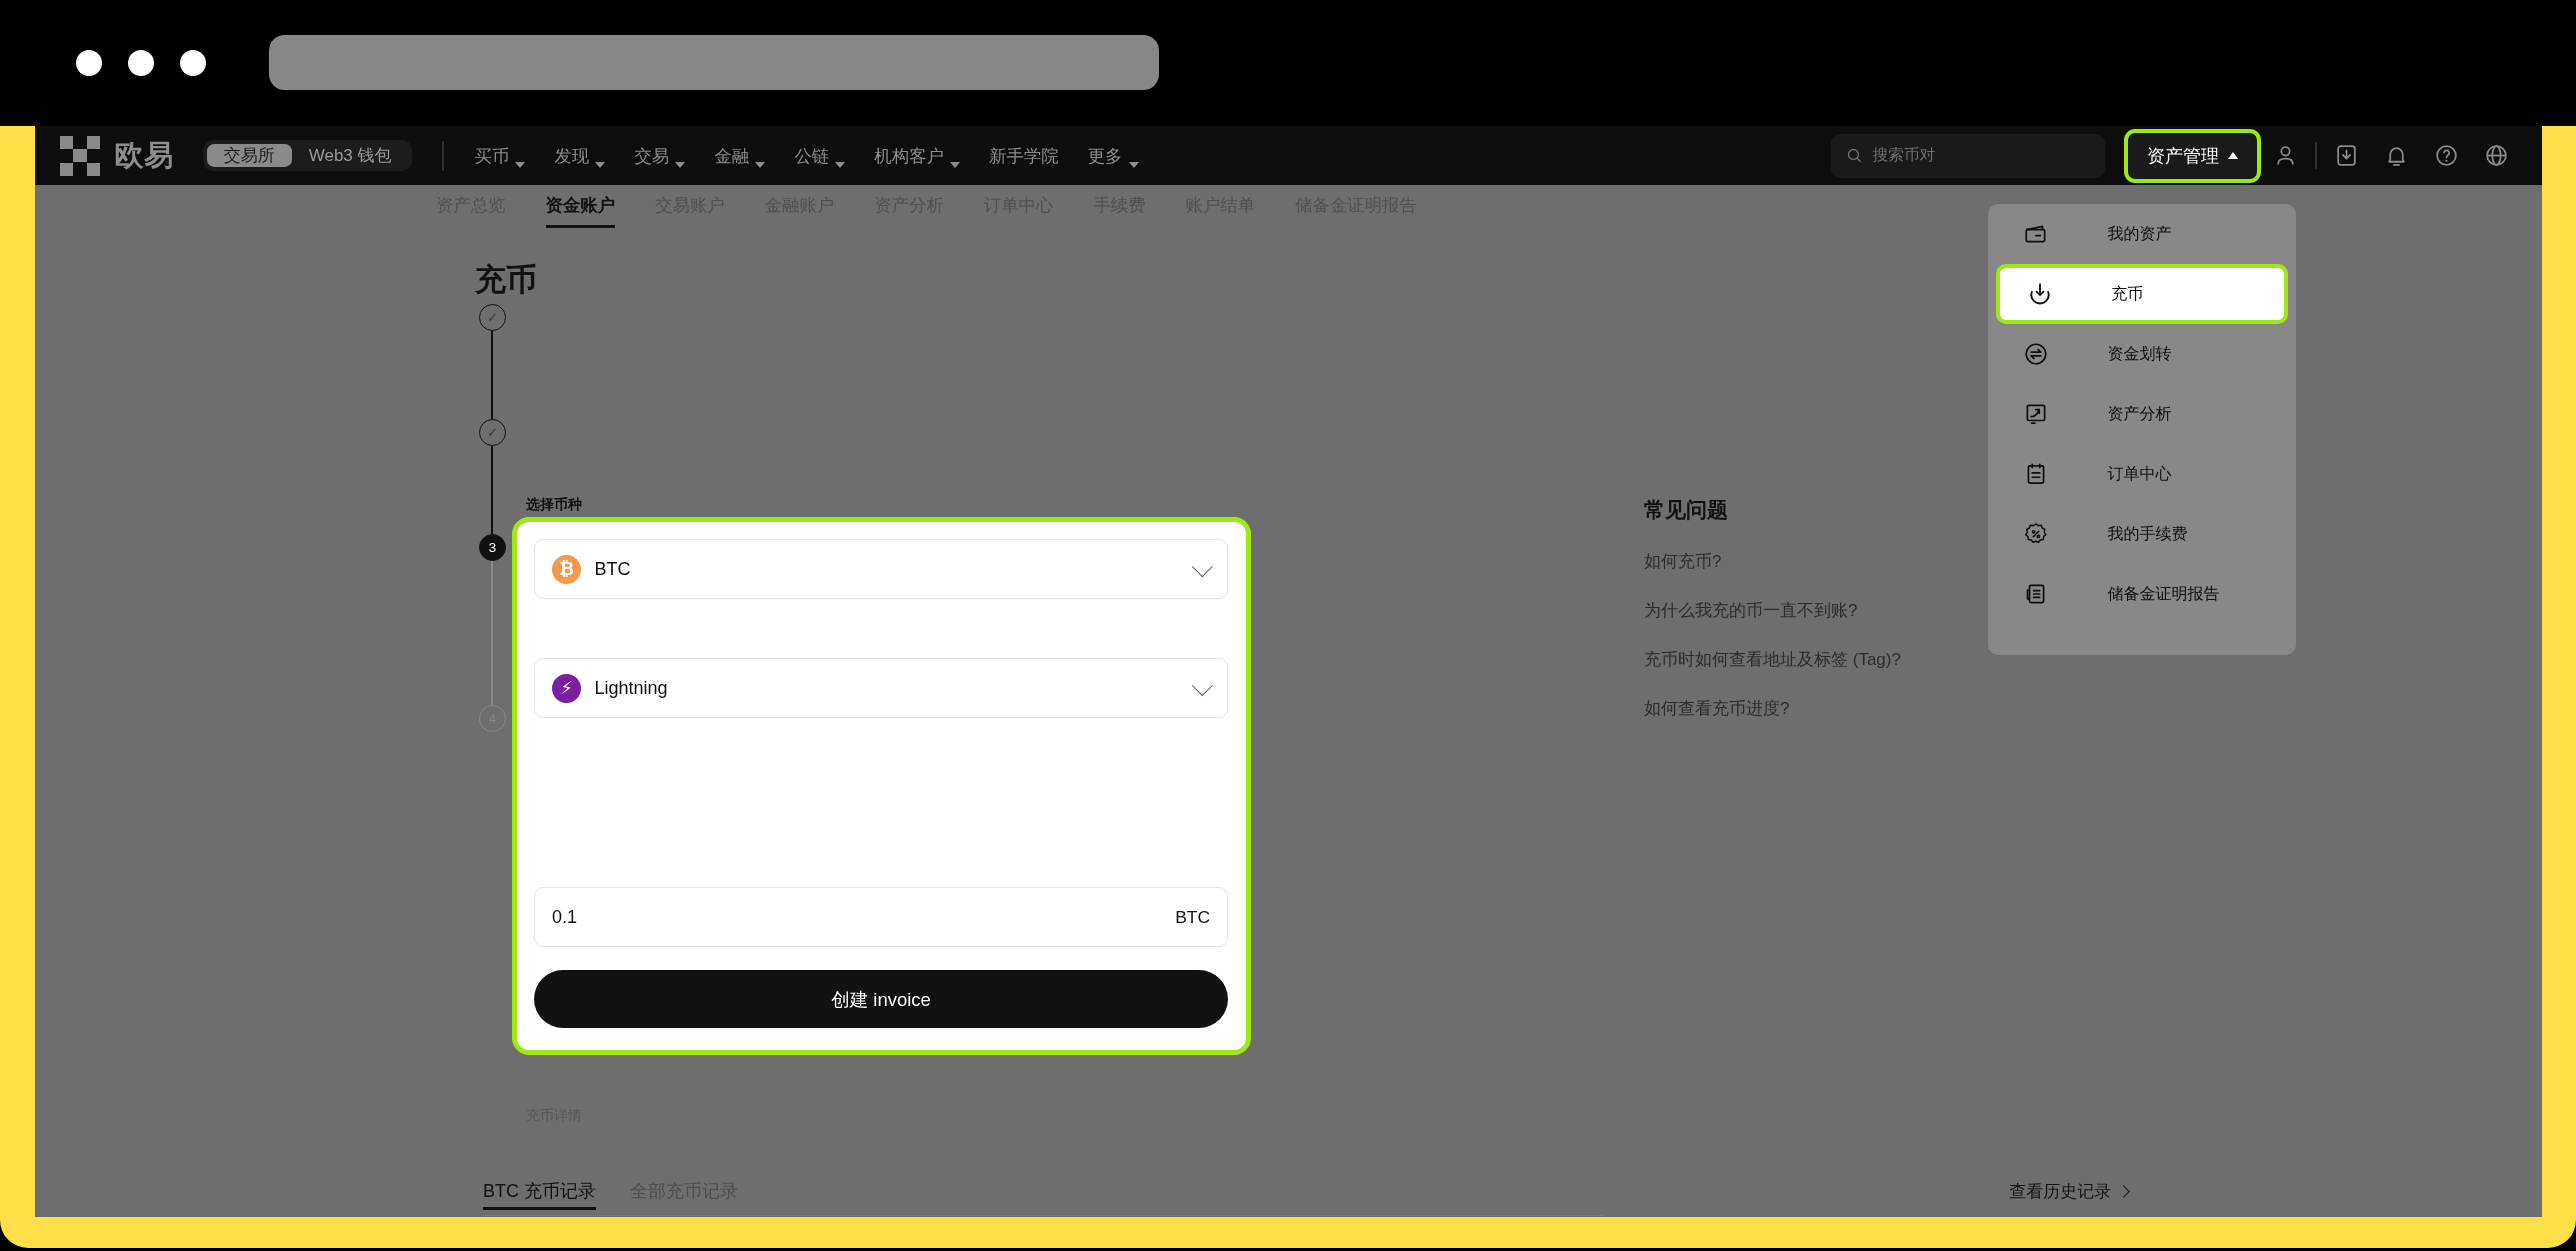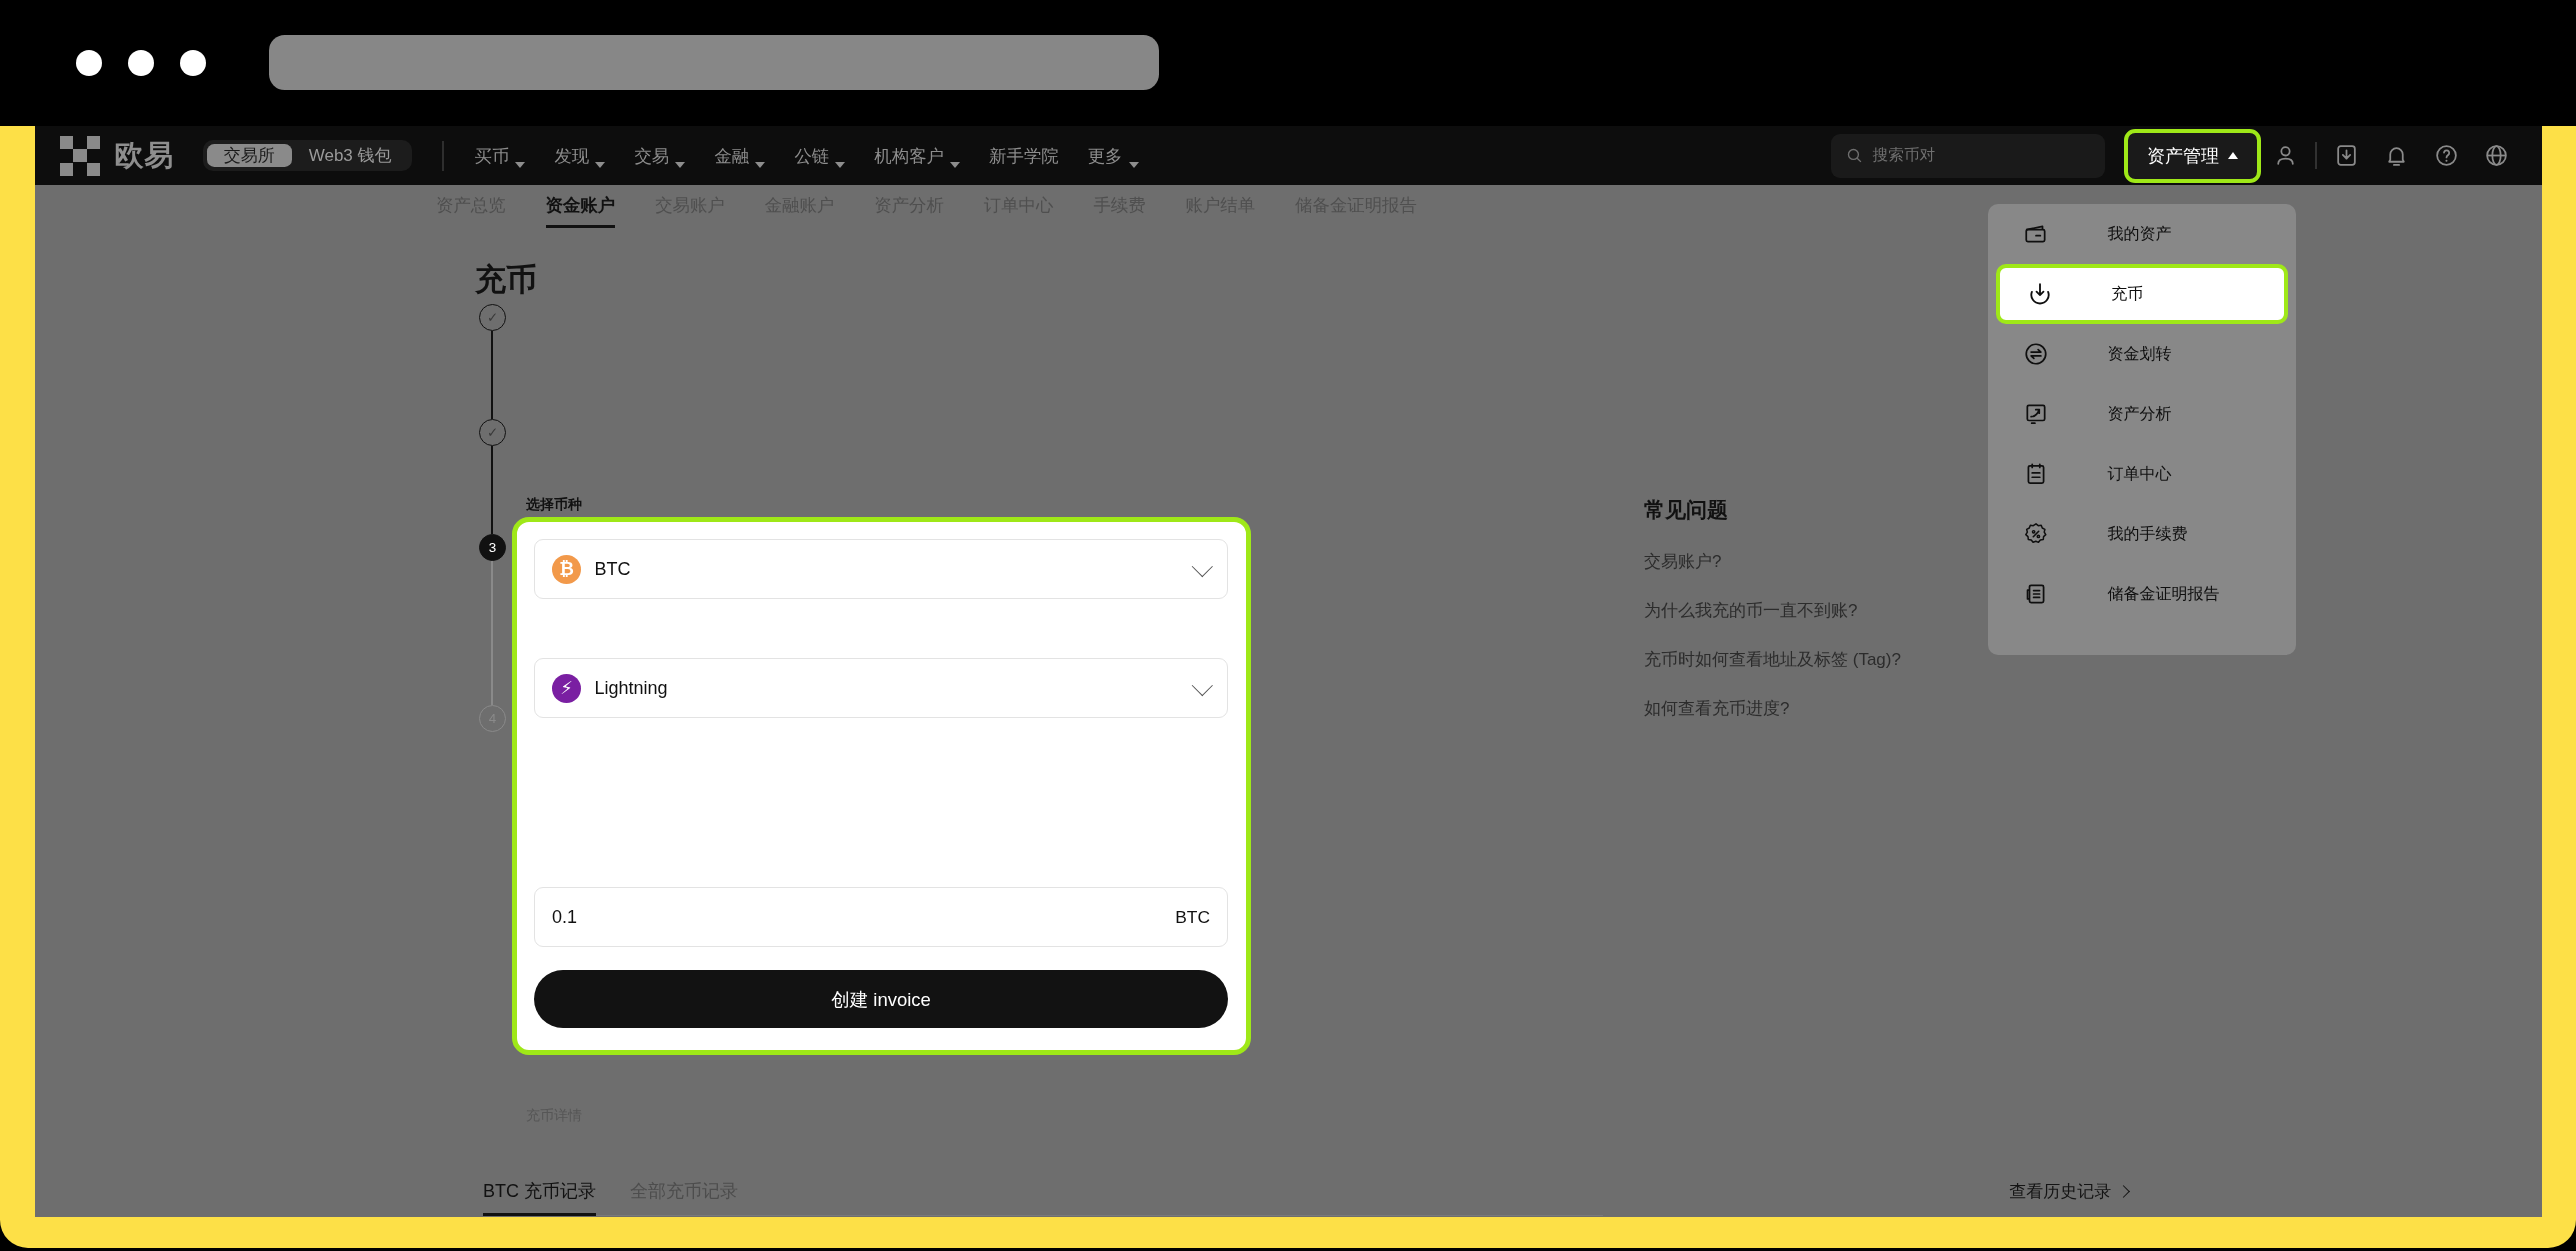--- a/index.html
+++ b/index.html
@@ -189,21 +189,21 @@
   }
   #faq-title { font-size: 21px; font-weight: 700; color: #111111; margin-bottom: 26px; }
   .faq-item { font-size: 17px; color: #2c2c2c; margin-bottom: 26px; }
 
   
   #records-tabs {
     position: absolute; left: 448px; top: 1053px;
     display: flex; align-items: flex-end; gap: 34px;
   }
   .rec-tab {
-    font-size: 18px; color: #4d4d4d; padding-bottom: 13px; position: relative; white-space: nowrap;
+    font-size: 18px; color: #4d4d4d; padding-bottom: 7px; position: relative; white-space: nowrap;
   }
   .rec-tab.active { color: #111111; }
   .rec-tab.active::after {
     content:""; position:absolute; left:0; right:0; bottom:0; height:3.4px; background:#111;
   }
   #records-underline {
     position: absolute; left: 448px; top: 1089px; width: 1120px; height: 1.1px; background: #7a7a7a;
   }
   #view-history {
     position: absolute; right: 414px; top: 1054px;
@@ -405,21 +405,21 @@
       <div class="field-box" style="top:365px">
         <span class="amount-val">0.1</span>
         <span class="amount-unit">BTC</span>
       </div>
 
       <div id="create-invoice-btn">创建 invoice</div>
     </div>
 
     <div id="faq">
       <div id="faq-title">常见问题</div>
-      <div class="faq-item">交易账户?</div>
+      <div class="faq-item">如何充币?</div>
       <div class="faq-item">为什么我充的币一直不到账?</div>
       <div class="faq-item">充币时如何查看地址及标签 (Tag)?</div>
       <div class="faq-item">如何查看充币进度?</div>
     </div>
 
     <div id="records-underline"></div>
     <div id="records-tabs">
       <span class="rec-tab active">BTC 充币记录</span>
       <span class="rec-tab">全部充币记录</span>
     </div>

